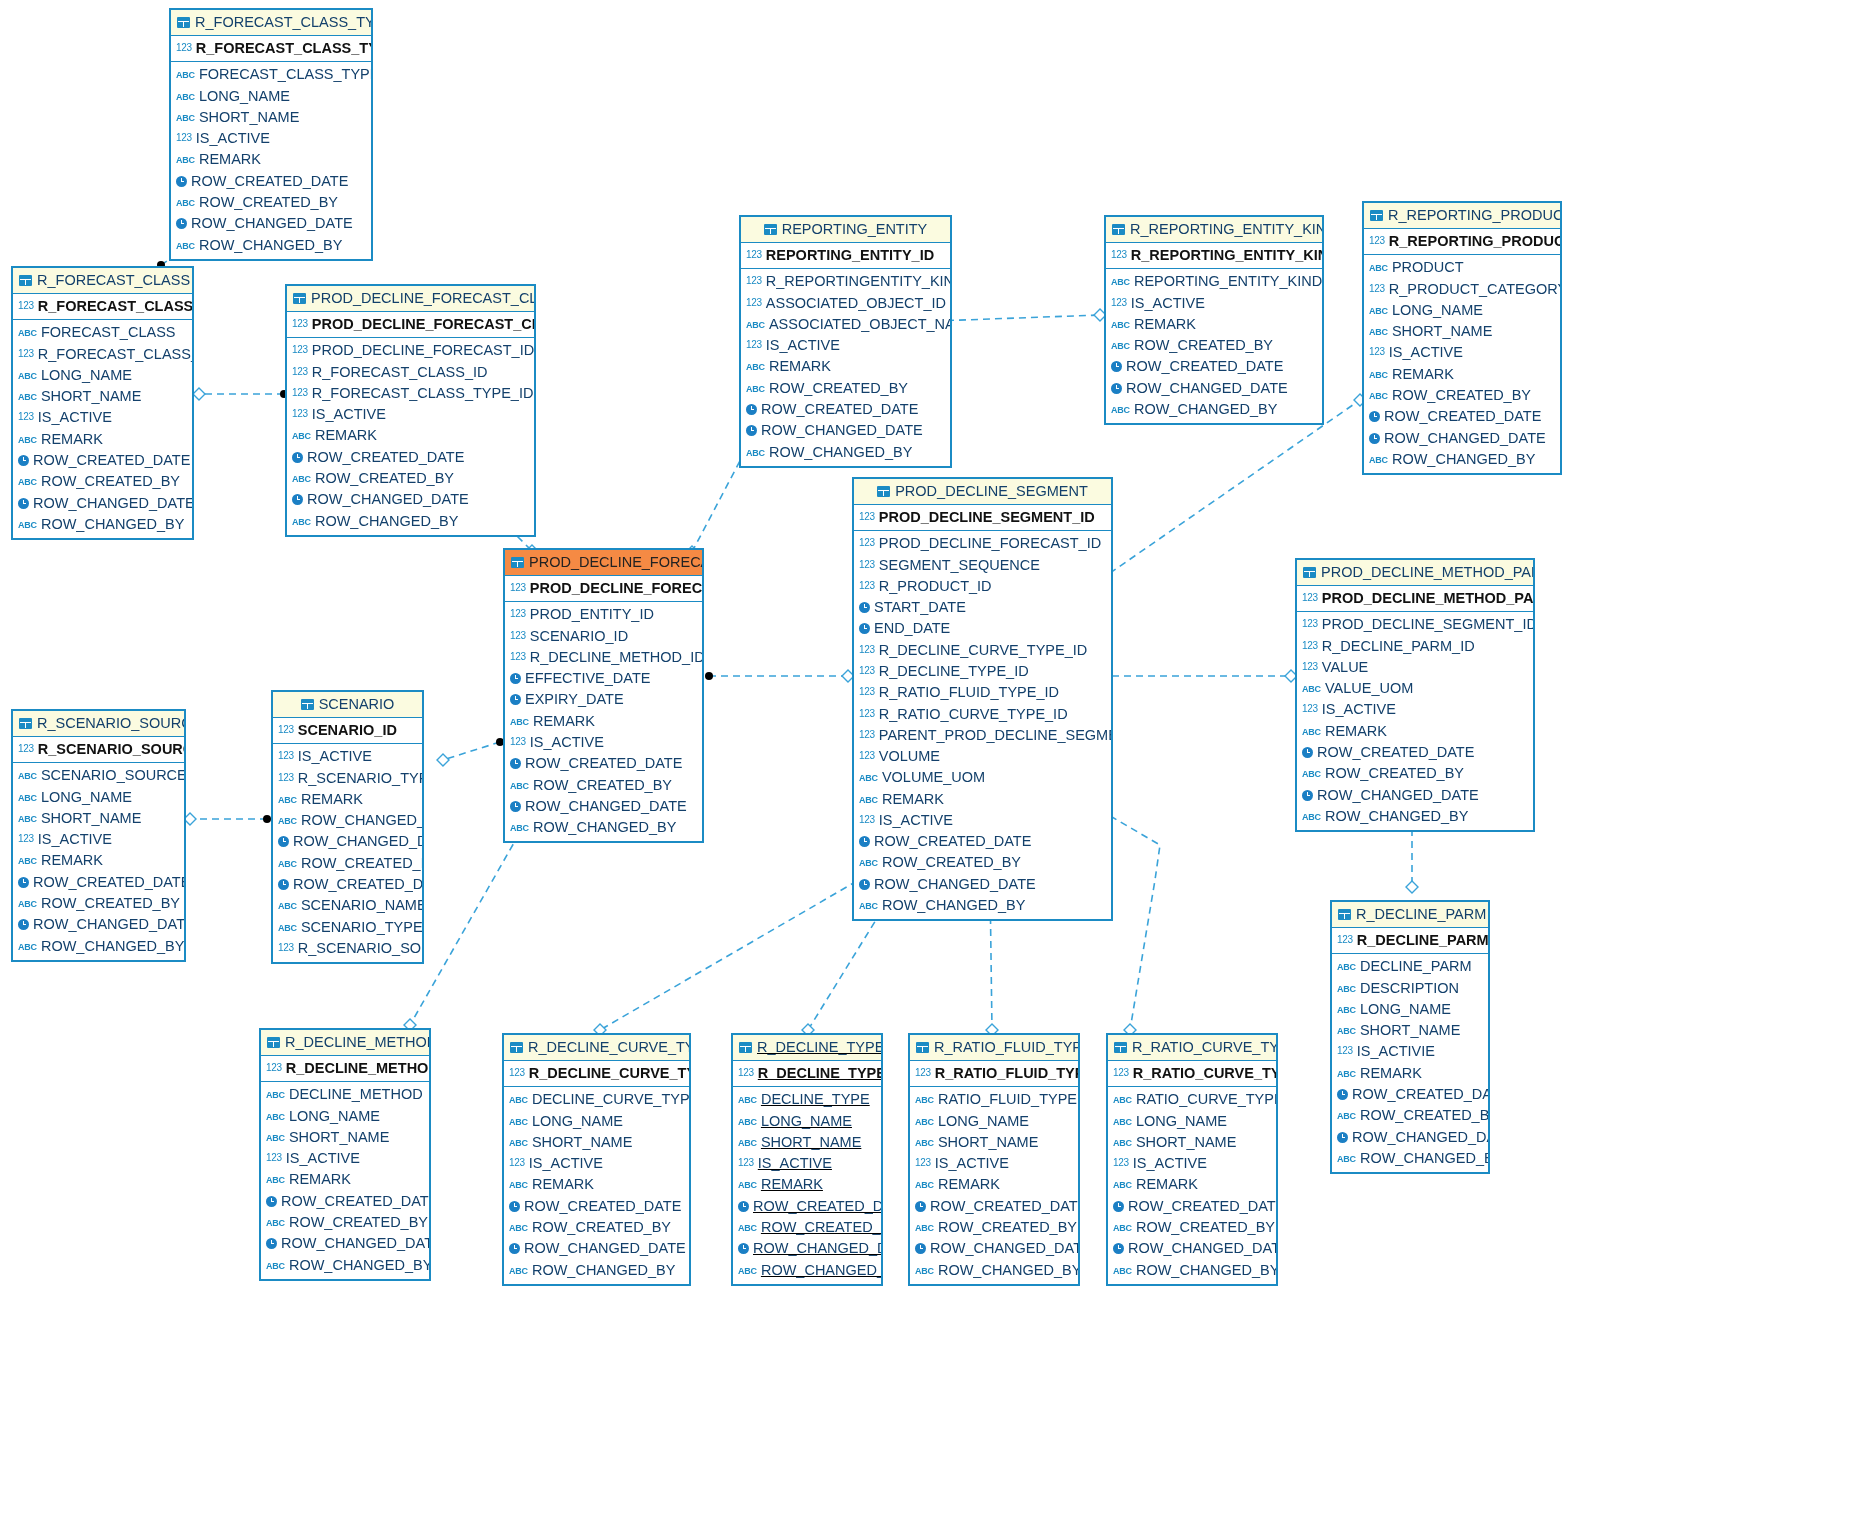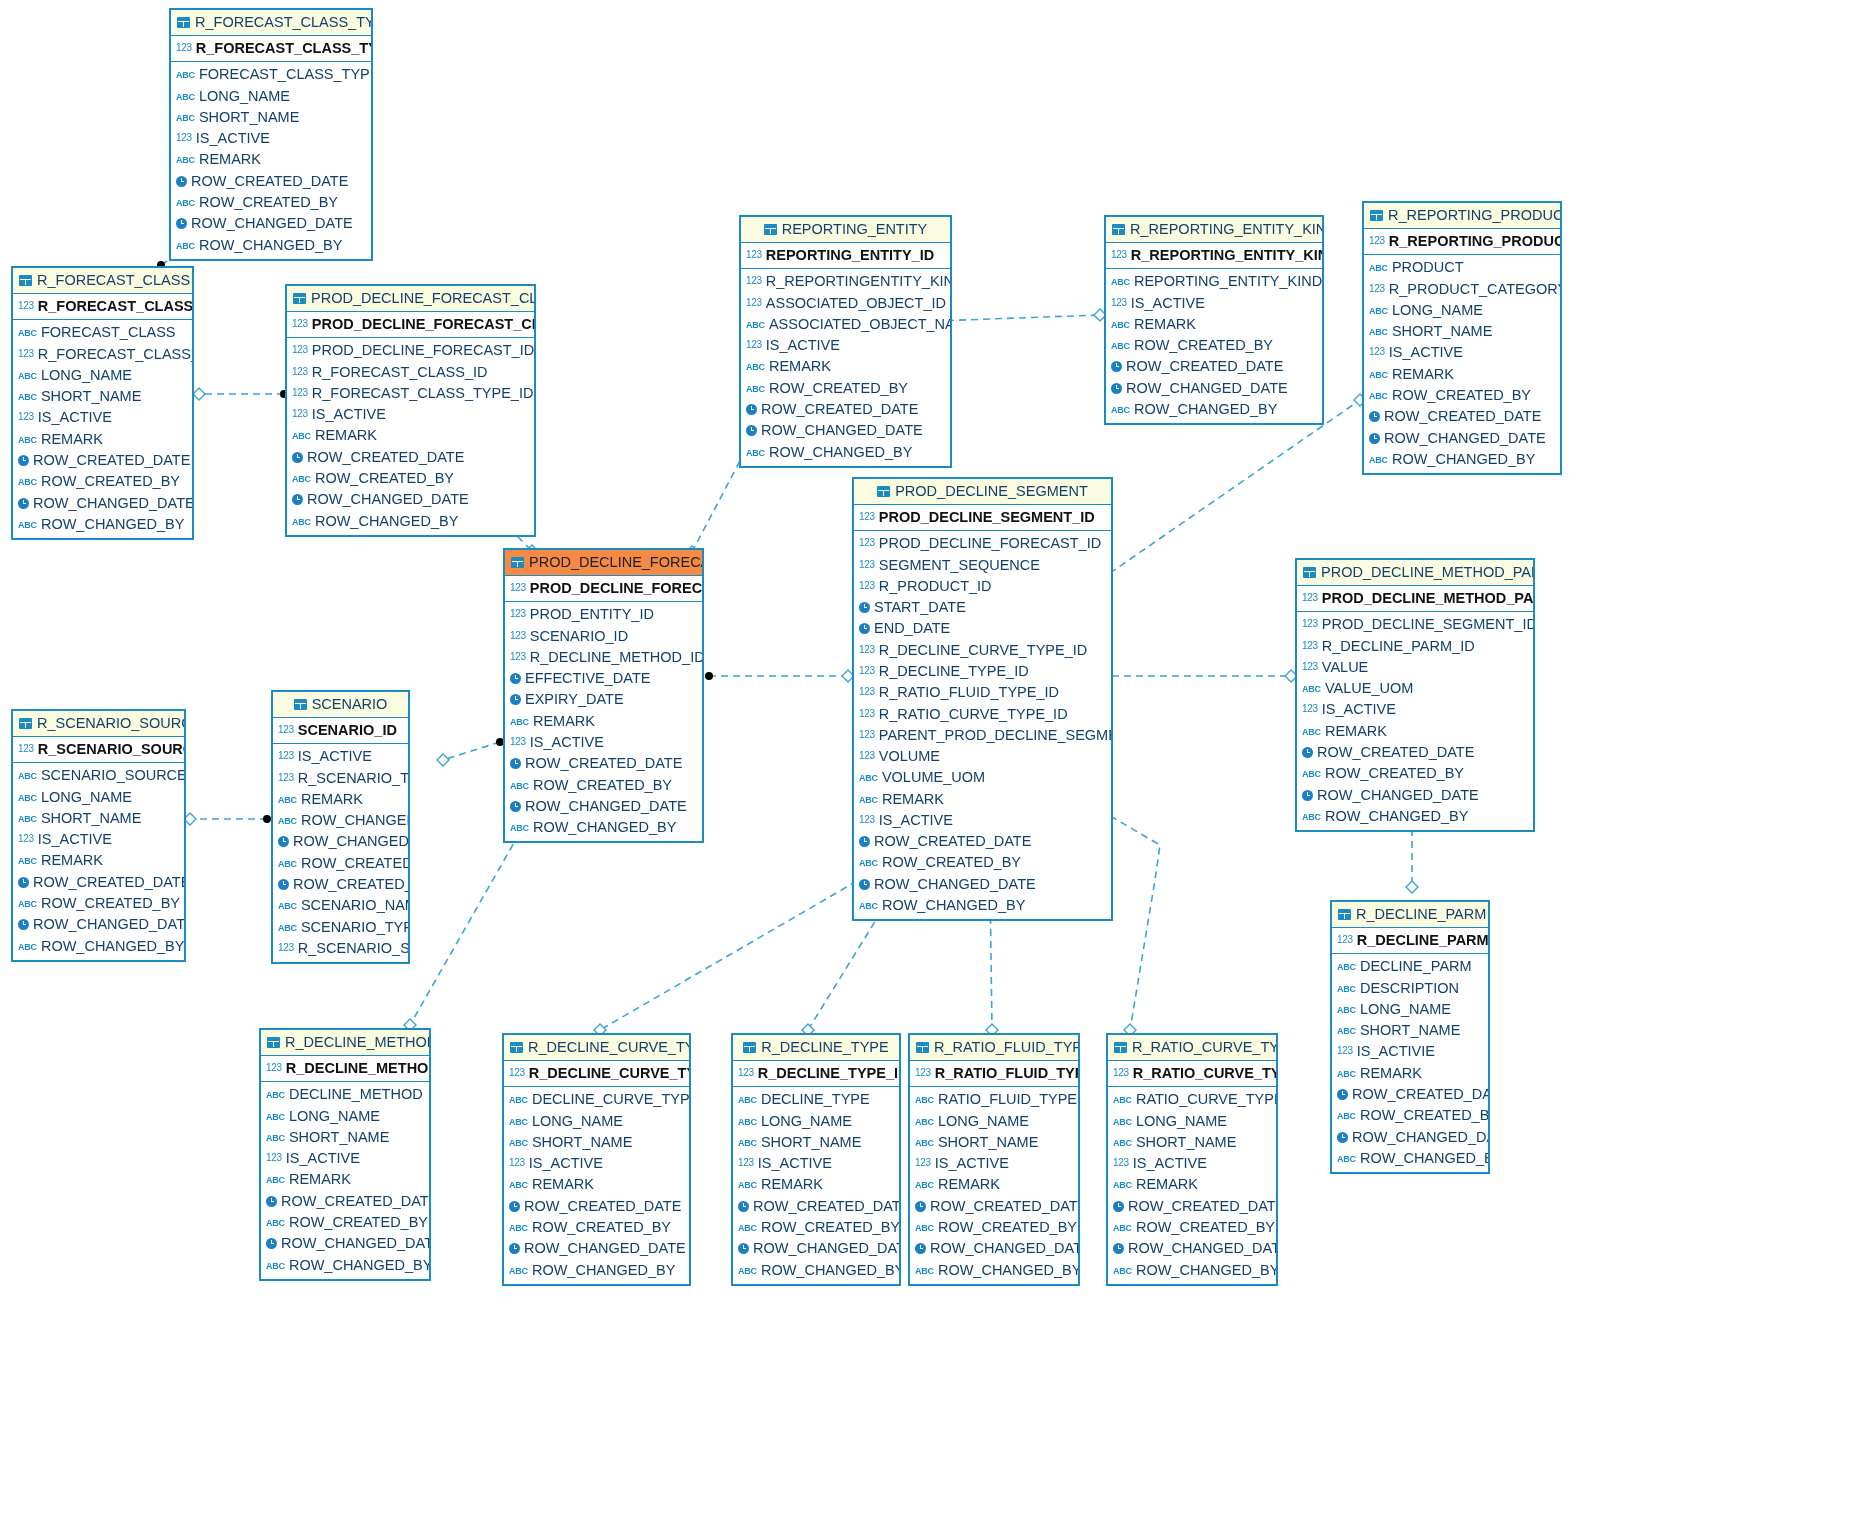--- a/index.html
+++ b/index.html
@@ -292,21 +292,21 @@
         <div class="col"><span class="ic ic-abc">ABC</span><span>LONG_NAME</span></div>
         <div class="col"><span class="ic ic-abc">ABC</span><span>SHORT_NAME</span></div>
         <div class="col"><span class="ic ic-num">123</span><span>IS_ACTIVE</span></div>
         <div class="col"><span class="ic ic-abc">ABC</span><span>REMARK</span></div>
         <div class="col"><span class="ic ic-clock"></span><span>ROW_CREATED_DATE</span></div>
         <div class="col"><span class="ic ic-abc">ABC</span><span>ROW_CREATED_BY</span></div>
         <div class="col"><span class="ic ic-clock"></span><span>ROW_CHANGED_DATE</span></div>
         <div class="col"><span class="ic ic-abc">ABC</span><span>ROW_CHANGED_BY</span></div>
       </div>
     </div>
-    <div class="tbl" style="left: 271px; top: 690px; width: 139px;">
+    <div class="tbl" style="left: 271px; top: 690px; width: 153px;">
       <div class="hdr"><span class="ic ic-tbl"></span><span>SCENARIO</span></div>
       <div class="pk"><span class="ic ic-num">123</span><span>SCENARIO_ID</span></div>
       <div class="cols">
         <div class="col"><span class="ic ic-num">123</span><span>IS_ACTIVE</span></div>
         <div class="col"><span class="ic ic-num">123</span><span>R_SCENARIO_TYPE_ID</span></div>
         <div class="col"><span class="ic ic-abc">ABC</span><span>REMARK</span></div>
         <div class="col"><span class="ic ic-abc">ABC</span><span>ROW_CHANGED_BY</span></div>
         <div class="col"><span class="ic ic-clock"></span><span>ROW_CHANGED_DATE</span></div>
         <div class="col"><span class="ic ic-abc">ABC</span><span>ROW_CREATED_BY</span></div>
         <div class="col"><span class="ic ic-clock"></span><span>ROW_CREATED_DATE</span></div>
@@ -354,21 +354,21 @@
         <div class="col"><span class="ic ic-abc">ABC</span><span>LONG_NAME</span></div>
         <div class="col"><span class="ic ic-abc">ABC</span><span>SHORT_NAME</span></div>
         <div class="col"><span class="ic ic-num">123</span><span>IS_ACTIVE</span></div>
         <div class="col"><span class="ic ic-abc">ABC</span><span>REMARK</span></div>
         <div class="col"><span class="ic ic-clock"></span><span>ROW_CREATED_DATE</span></div>
         <div class="col"><span class="ic ic-abc">ABC</span><span>ROW_CREATED_BY</span></div>
         <div class="col"><span class="ic ic-clock"></span><span>ROW_CHANGED_DATE</span></div>
         <div class="col"><span class="ic ic-abc">ABC</span><span>ROW_CHANGED_BY</span></div>
       </div>
     </div>
-    <div class="tbl" style="left: 731px; top: 1033px; width: 170px;">
+    <div class="tbl" style="left: 731px; top: 1033px; width: 152px; text-decoration: underline;">
       <div class="hdr"><span class="ic ic-tbl"></span><span>R_DECLINE_TYPE</span></div>
       <div class="pk"><span class="ic ic-num">123</span><span>R_DECLINE_TYPE_ID</span></div>
       <div class="cols">
         <div class="col"><span class="ic ic-abc">ABC</span><span>DECLINE_TYPE</span></div>
         <div class="col"><span class="ic ic-abc">ABC</span><span>LONG_NAME</span></div>
         <div class="col"><span class="ic ic-abc">ABC</span><span>SHORT_NAME</span></div>
         <div class="col"><span class="ic ic-num">123</span><span>IS_ACTIVE</span></div>
         <div class="col"><span class="ic ic-abc">ABC</span><span>REMARK</span></div>
         <div class="col"><span class="ic ic-clock"></span><span>ROW_CREATED_DATE</span></div>
         <div class="col"><span class="ic ic-abc">ABC</span><span>ROW_CREATED_BY</span></div>

